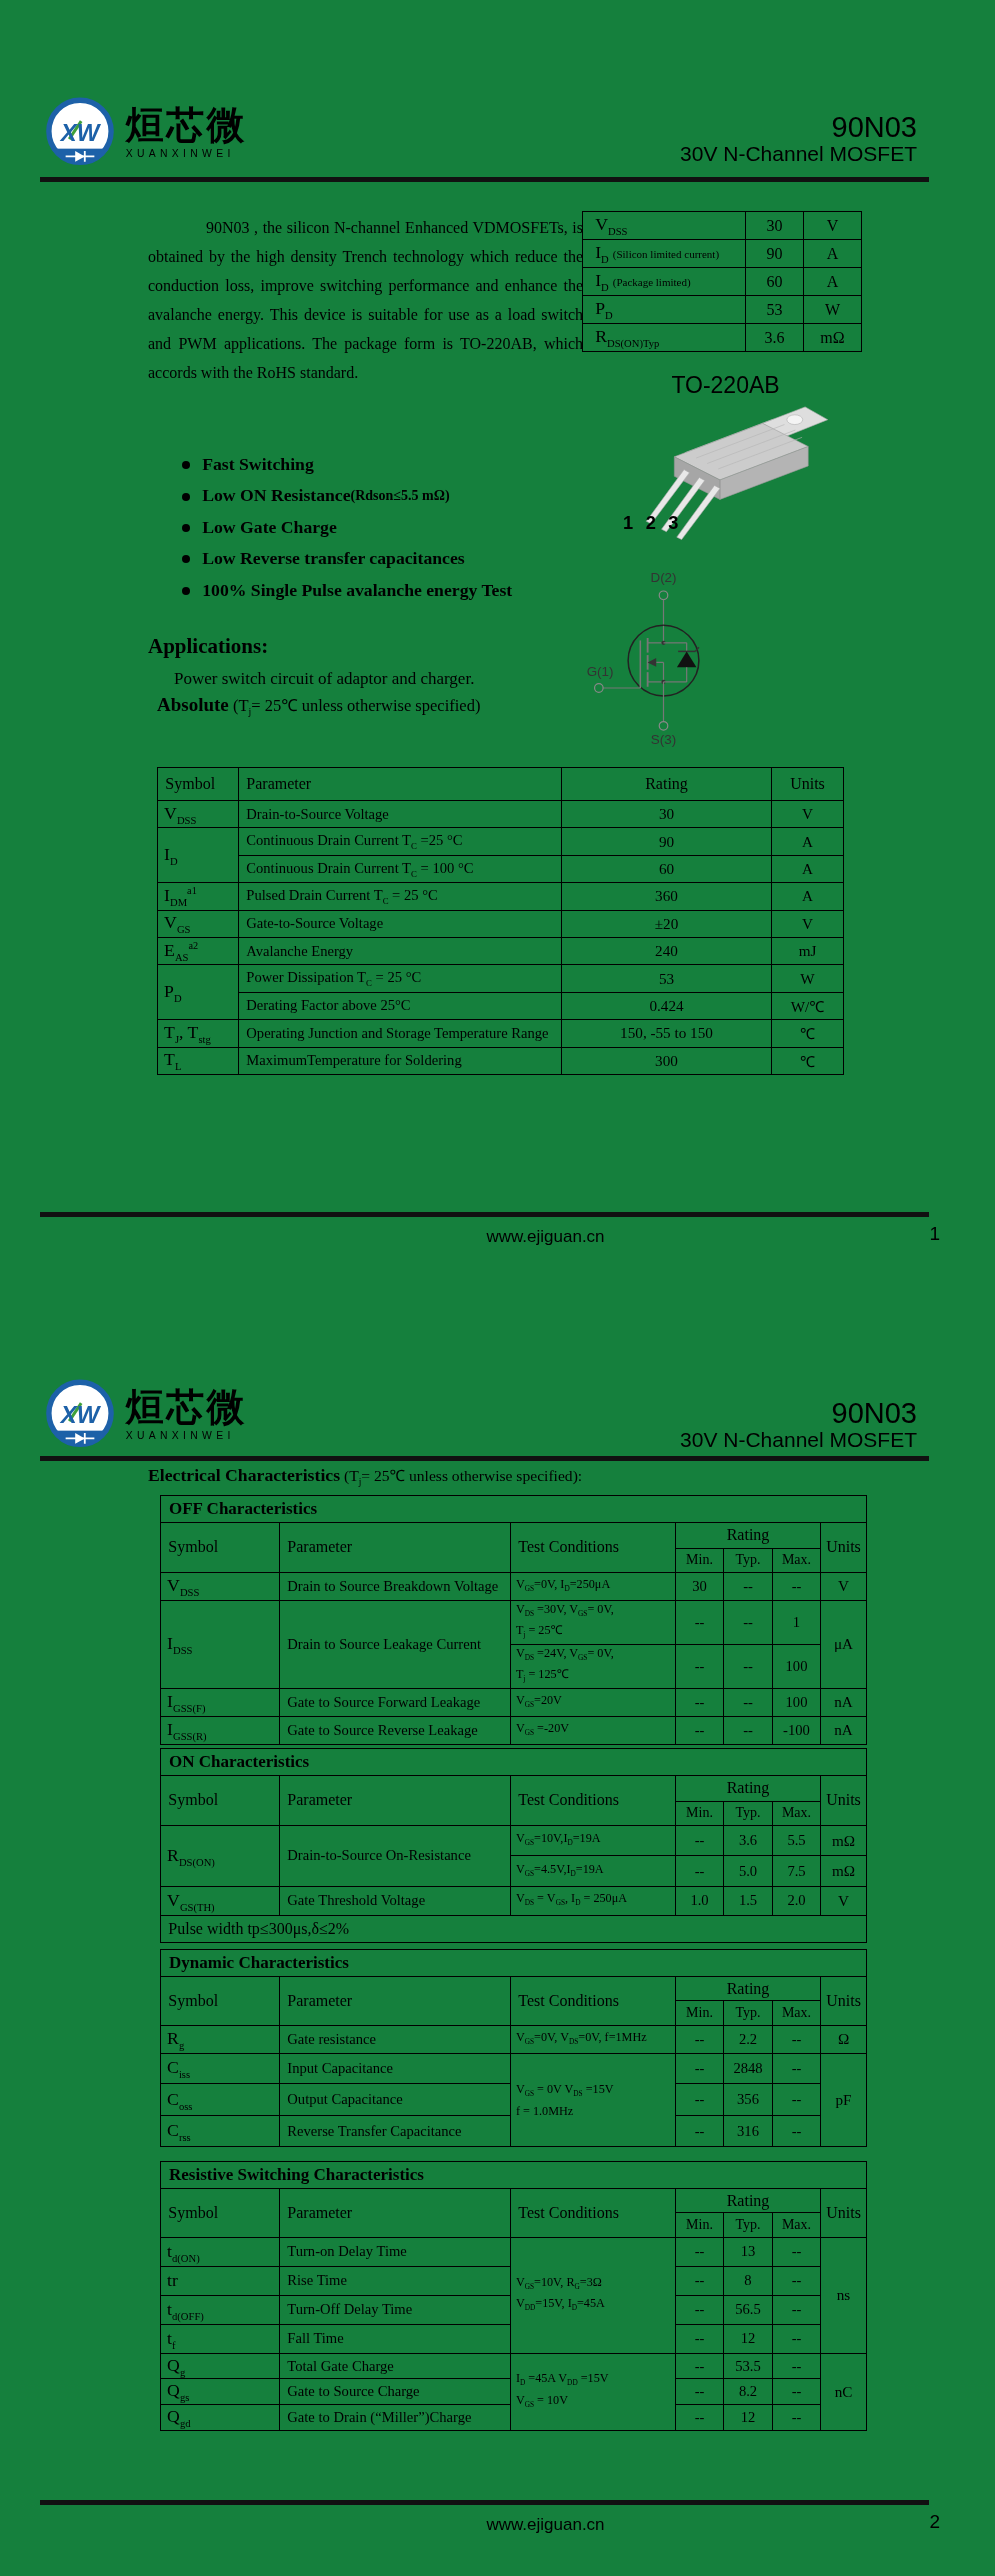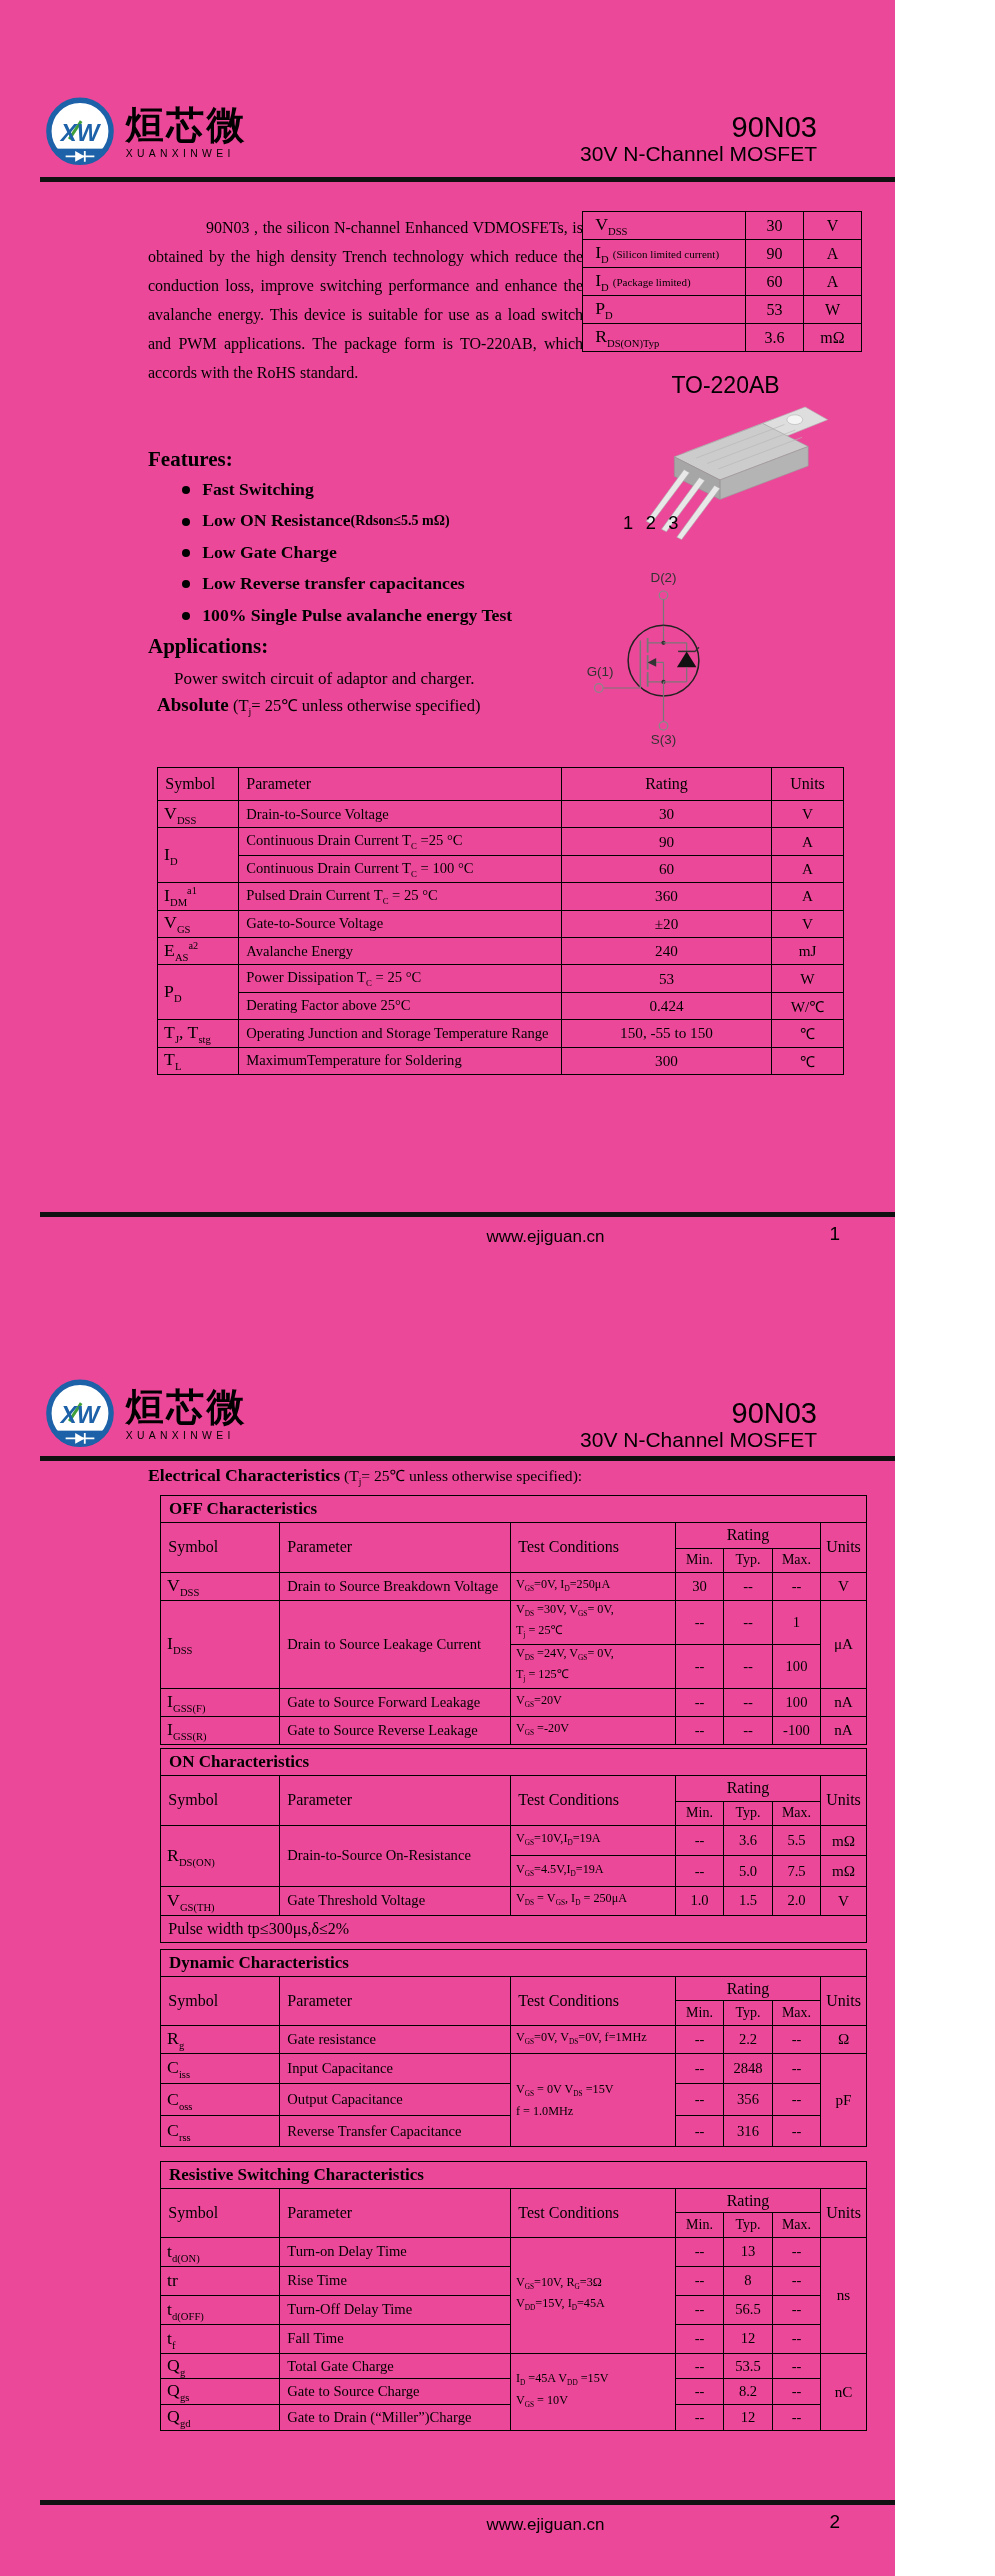--- a/index.html
+++ b/index.html
@@ -1,16 +1,16 @@
 <!DOCTYPE html>
 <html style="font-size:9.8px"><head>
 <meta charset="utf-8">
 <style>
   html,body{margin:0;padding:0;background:#ffffff;}
-  .sheet{position:relative;width:895px;height:2576px;background:#ec4899;color:#000;
+  .sheet{position:relative;width:995px;height:2576px;background:#15803d;color:#000;
          font-family:"Liberation Serif",serif;overflow:hidden;}
   .abs{position:absolute;}
   
   .hdr-logo{position:absolute;display:flex;align-items:center;gap:9.8px;}
   .logo-cn{font-family:"DejaVu Sans",sans-serif;font-size:38px;font-weight:bold;letter-spacing:2.4px;line-height:1.05;}
   .logo-en{font-family:"Liberation Sans",sans-serif;font-size:10.4px;letter-spacing:4.3px;margin-top:1.2px;}
   .part-block{position:absolute;right:78px;text-align:right;font-family:"Liberation Sans",sans-serif;}
   .part-no{font-size:29px;line-height:1.0;}
   .part-sub{font-size:21px;margin-top:0;}
   .rule{position:absolute;left:40px;width:889px;height:4.9px;background:#111;}
@@ -34,21 +34,21 @@
   .abs-line b{font-size:19px;}
   
   .sum-tbl{position:absolute;left:582px;top:211px;border-collapse:collapse;table-layout:fixed;
            border:1.8px solid #000;}
   .sum-tbl td{border:1.2px solid #000;height:27px;font-size:16px;padding:0;}
   .sum-tbl .p{padding-left:6.1px;}
   .sum-tbl .note{font-size:11px;}
   .pkg-name{position:absolute;left:625px;top:372px;width:201px;text-align:center;
             font-family:"Liberation Sans",sans-serif;font-size:23px;}
   .pins{position:absolute;left:623px;top:512px;font-family:"Liberation Sans",sans-serif;
-        font-size:18.3px;font-weight:normal;letter-spacing:3.7px;}
+        font-size:18.3px;font-weight:bold;letter-spacing:3.7px;}
   .legend{position:absolute;left:756px;top:610px;width:116px;text-align:center;
           font-family:"Liberation Sans",sans-serif;font-size:16.5px;line-height:32px;}
   
   table.tbl{position:absolute;border-collapse:collapse;table-layout:fixed;border:1.8px solid #000;
             font-family:"Liberation Serif",serif;}
   table.tbl td{border:1.2px solid #000;padding:0;vertical-align:middle;overflow:hidden;}
   .ttl{font-size:17px;font-weight:bold;padding-left:8px !important;}
   .th td{font-size:16px;}
   .subhead td{font-size:14px;}
   .sym{font-size:17.7px;padding-left:6.1px !important;}
@@ -94,21 +94,20 @@
     <div class="part-no">90N03</div>
     <div class="part-sub">30V N-Channel MOSFET</div>
   </div>
   <div class="rule" style="top:177px;"></div>
 
   <div class="gd">
     <p>90N03 , the silicon N-channel Enhanced VDMOSFETs, is obtained by the high density Trench technology which reduce the conduction loss, improve switching performance and enhance the avalanche energy. This device is suitable for use as a load switch and PWM applications. The package form is TO-220AB, which accords with the RoHS standard.</p>
   </div>
 
   <div class="feat">
-    <div class="sec-title">Features:</div>
     <ul>
       <li>
           <span class="bullet"></span>
           <span class="feat-text">Fast Switching</span>
           <span class="feat-note"></span>
         </li>
       <li>
           <span class="bullet"></span>
           <span class="feat-text">Low ON Resistance</span>
           <span class="feat-note">(Rdson≤5.5 mΩ)</span>

